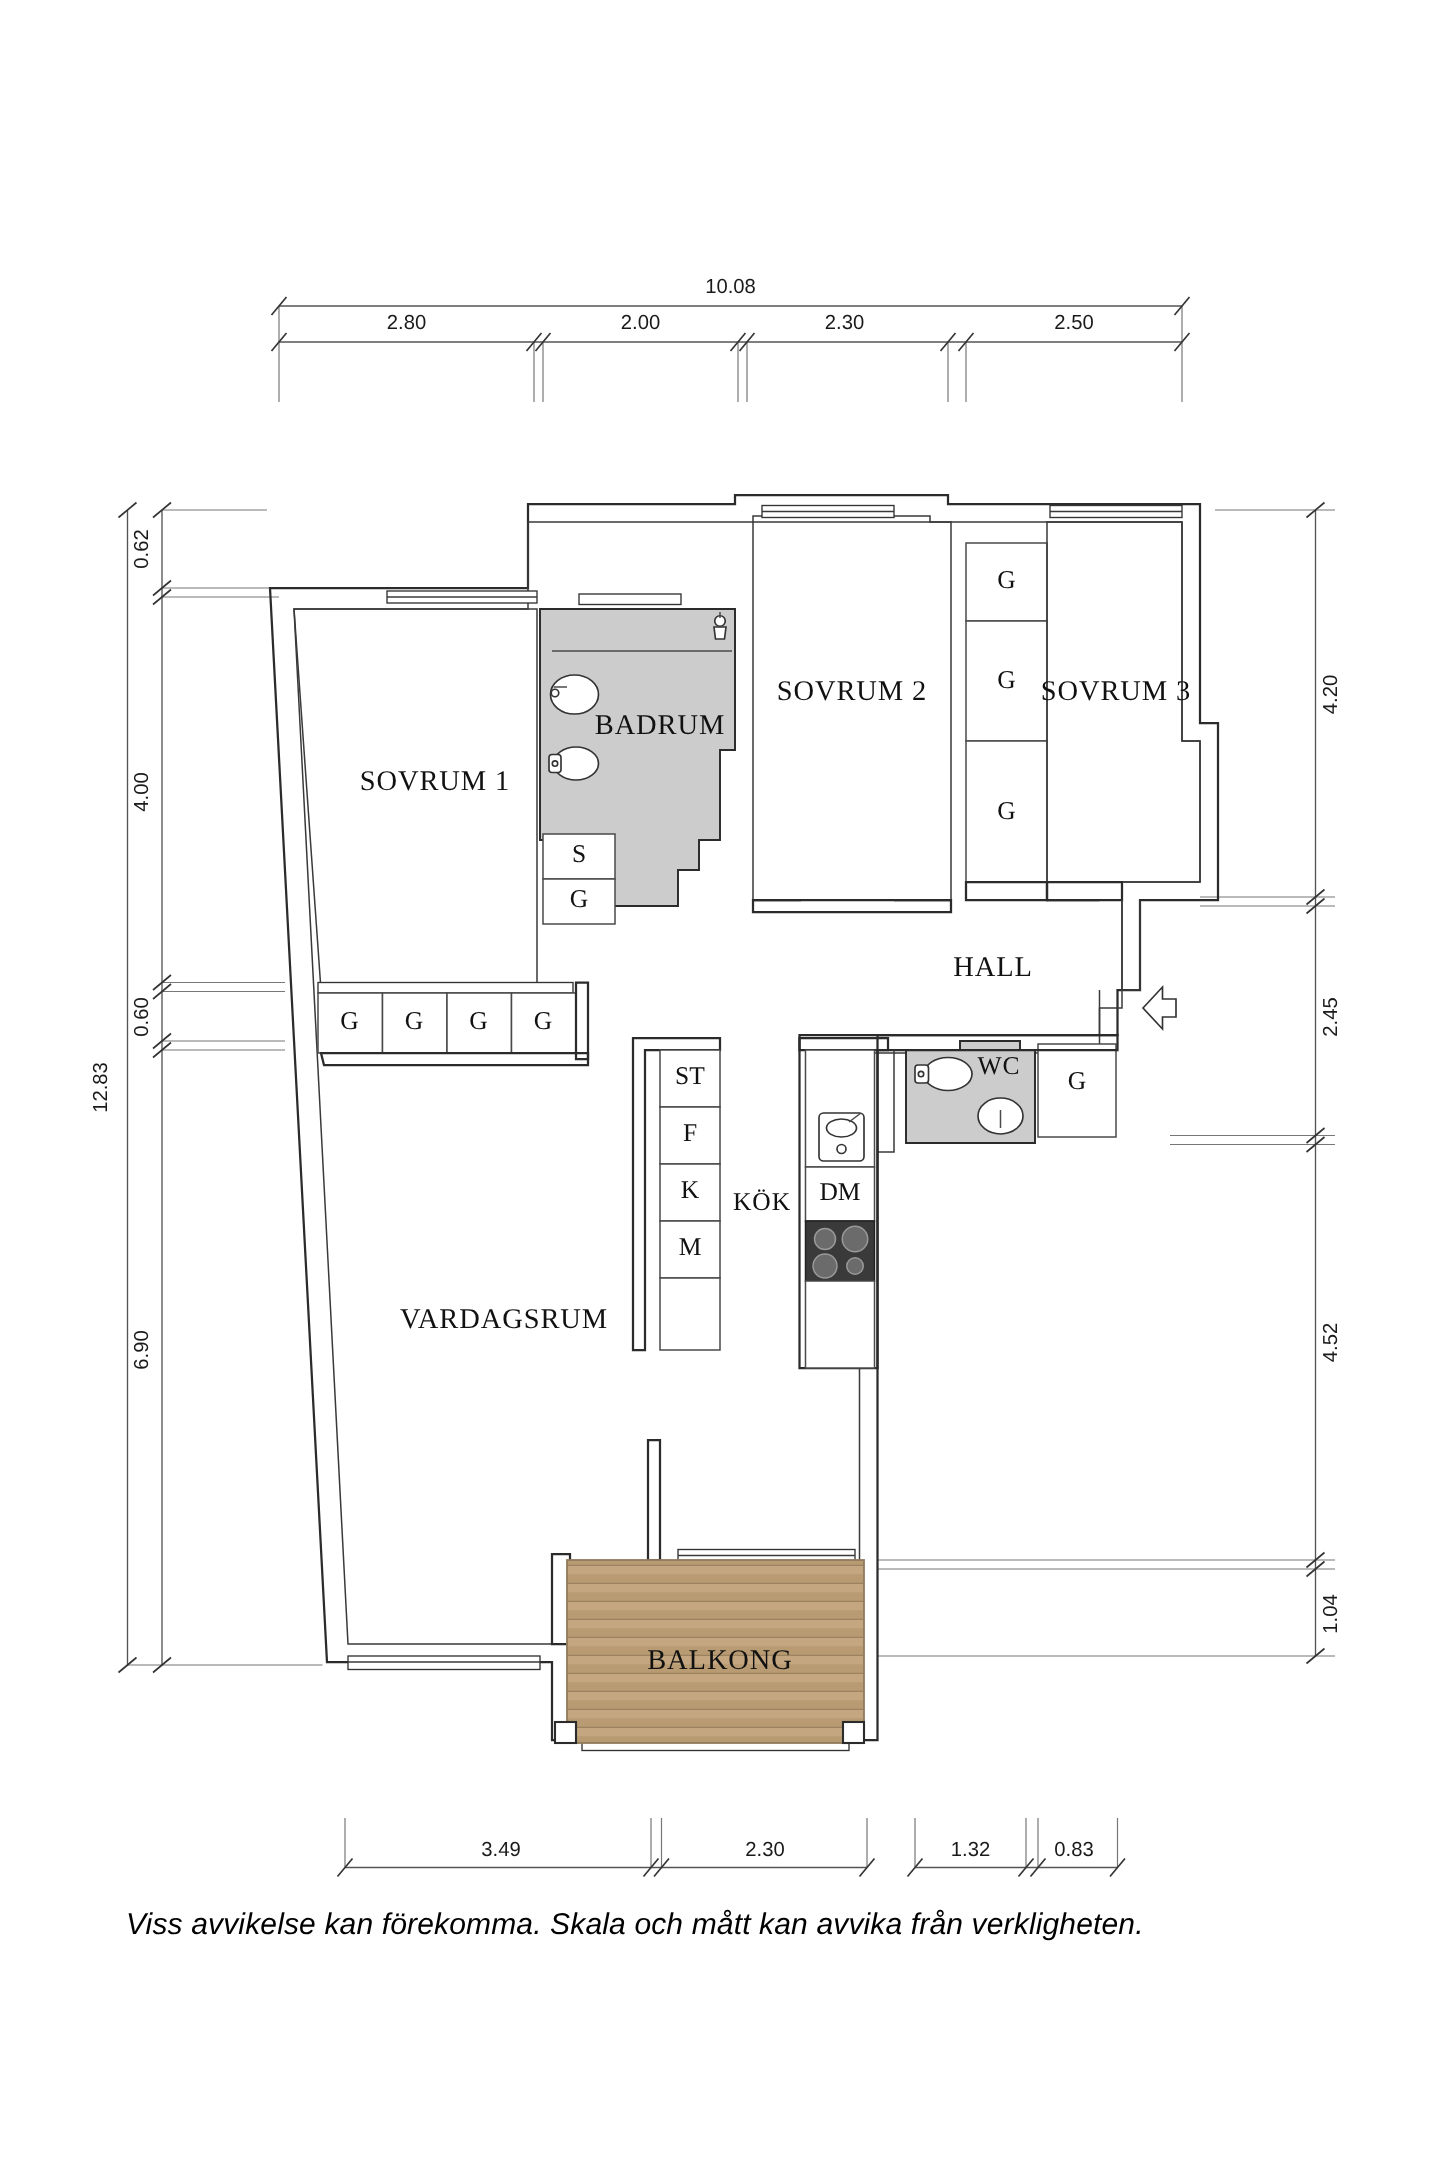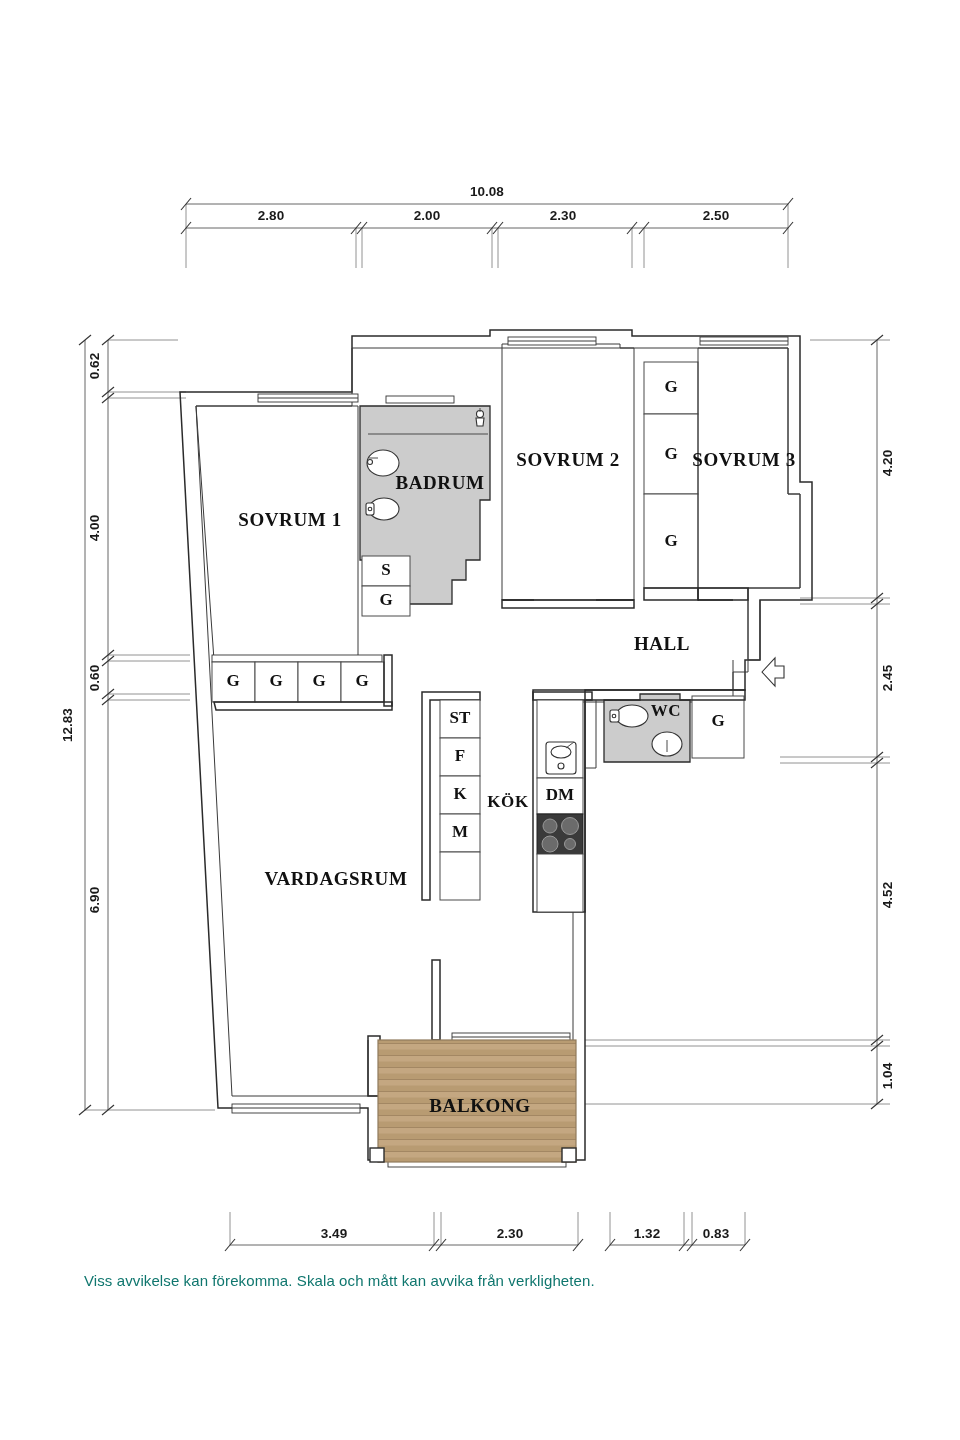--- a/index.html
+++ b/index.html
@@ -13,21 +13,20 @@
     height: 1440px;
     font-family: "Liberation Sans", sans-serif;
     overflow: hidden;
     position: relative;
   }
   #plan-root {
     position: absolute;
     left: 0; top: 0;
     width: 797px;
     height: 1440px;
-    font-weight: bold;
   }
   svg#floorplan {
     display: block;
     width: 960px;
     height: 1440px;
   }
   .room-label {
     font-family: "Liberation Serif", serif;
     fill: #111111;
     font-size: 19px;
@@ -104,24 +103,25 @@
     fill: #ffffff;
     stroke: #333333;
     stroke-width: 0.9;
   }
   .caption {
     position: absolute;
     left: 84px;
     top: 1272px;
     width: 800px;
     font-family: "Liberation Sans", sans-serif;
-    font-size: 15px;
-    color: #0f766e;
+    font-size: 20px;
+    color: #000000;
     letter-spacing: 0.1px;
     white-space: nowrap;
+    font-style: italic;
   }
 </style>
 </head>
 <body>
 
 <div id="plan-root">
 <svg id="floorplan" viewBox="0 0 960 1440" xmlns="http://www.w3.org/2000/svg">
 
   <rect x="0" y="0" width="960" height="1440" fill="#ffffff"></rect>
 

